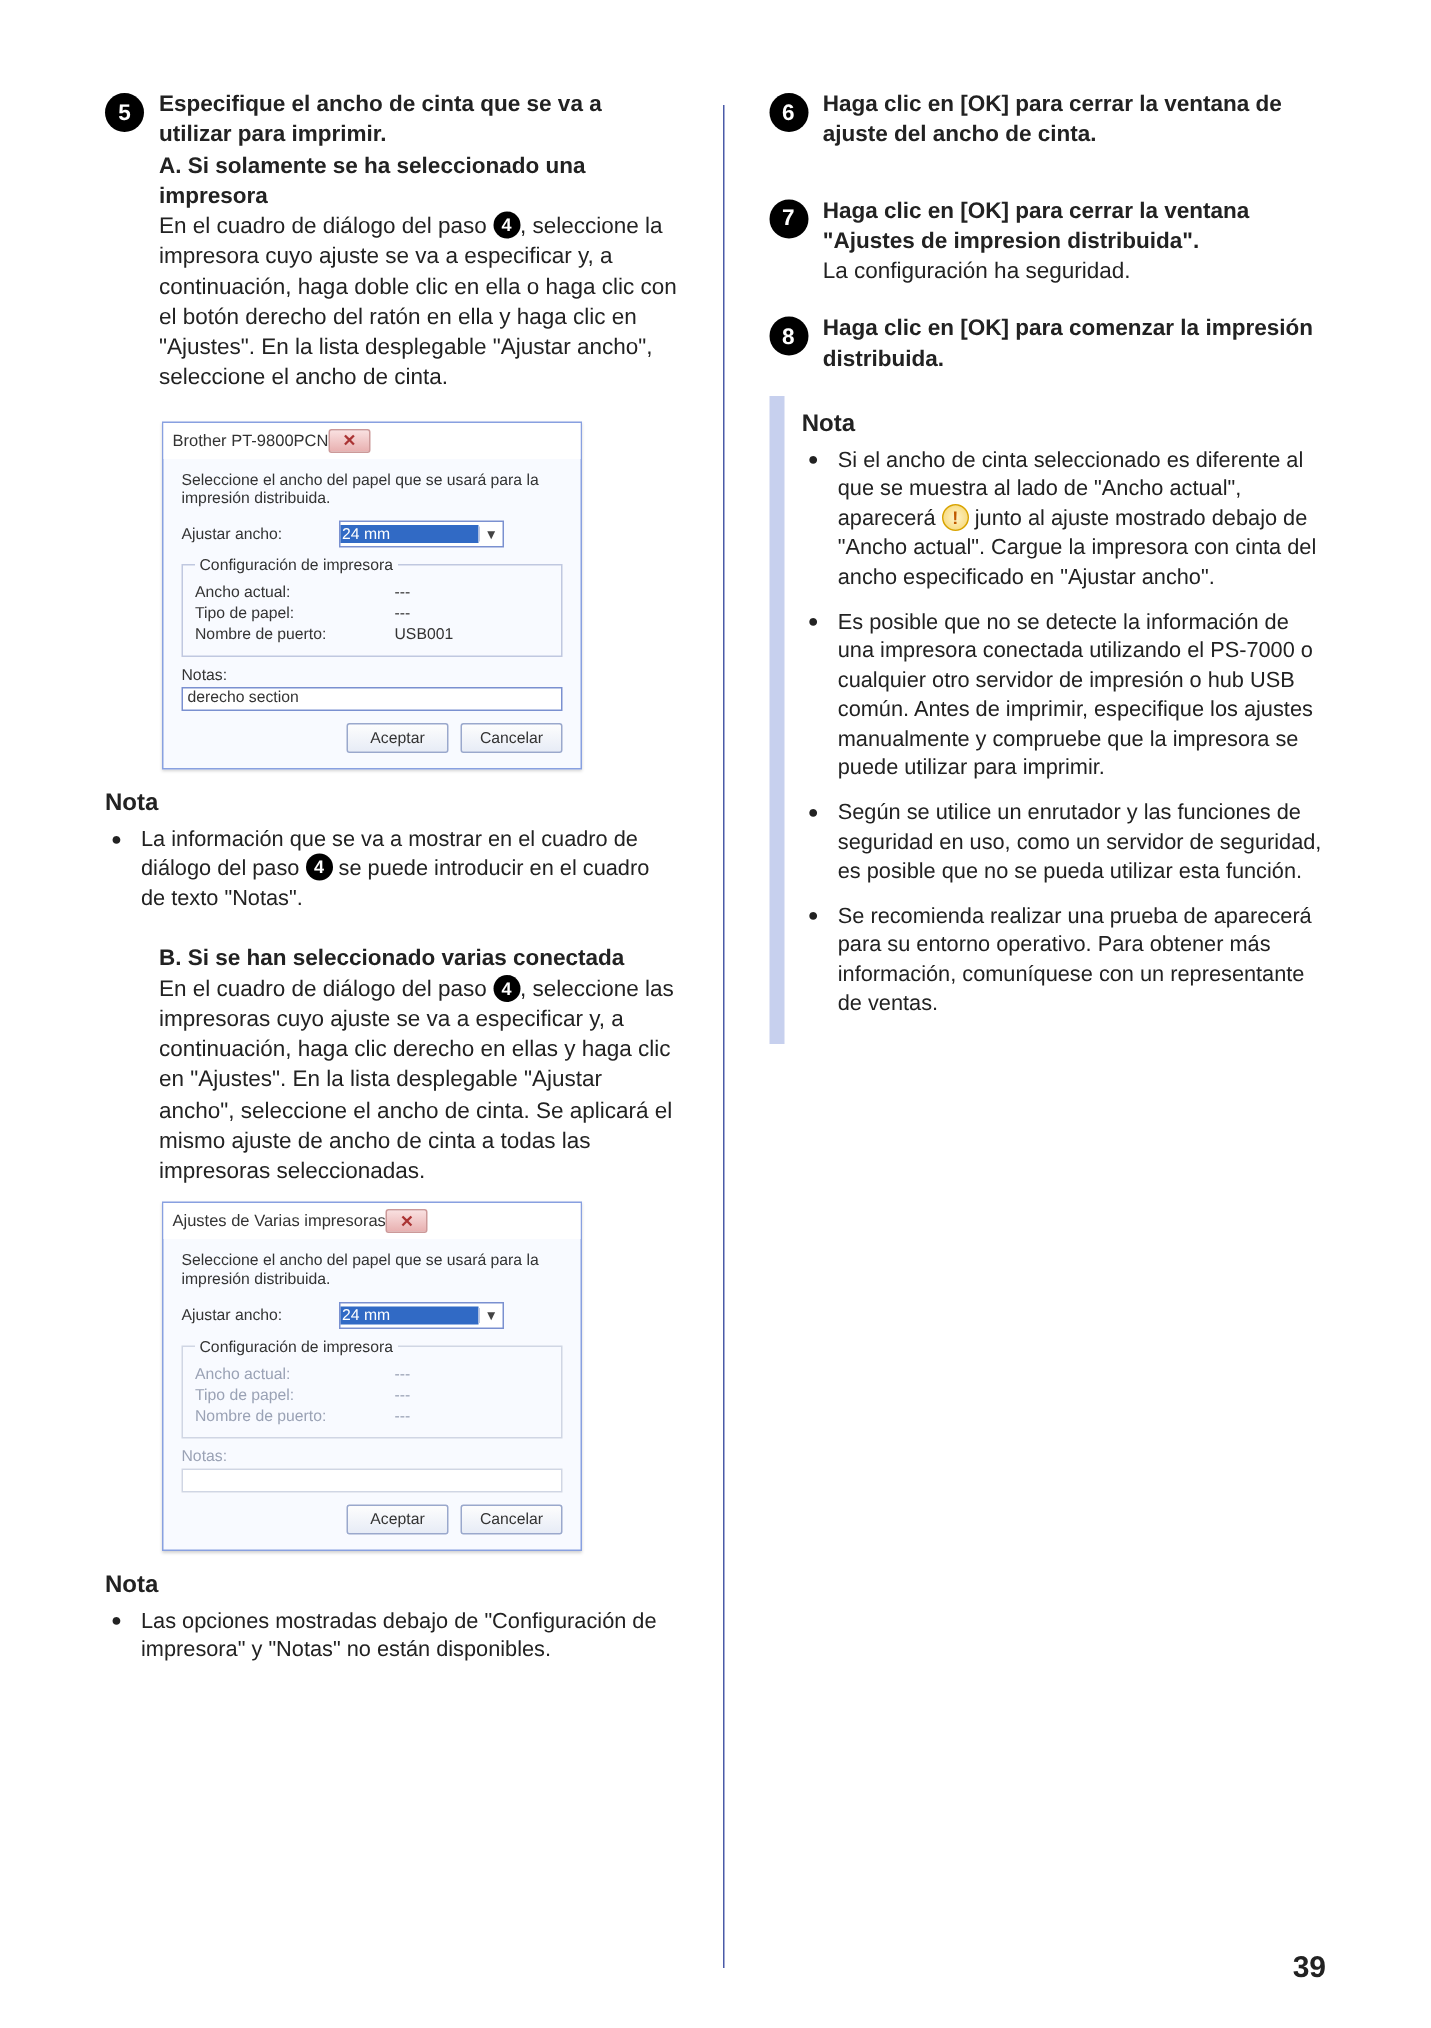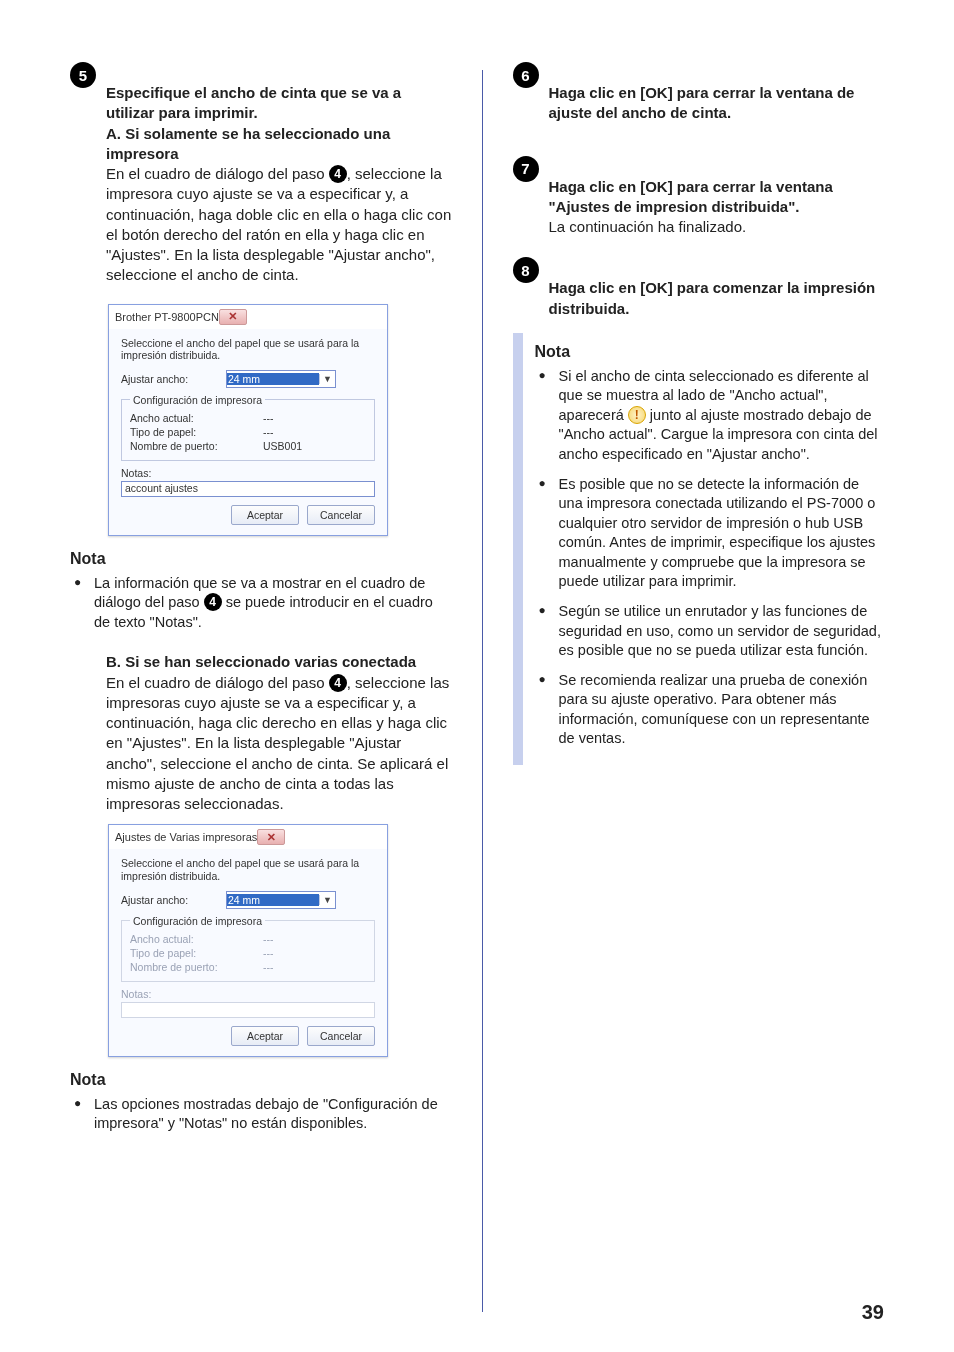--- a/index.html
+++ b/index.html
@@ -12,21 +12,21 @@
     min-height: 900px;
   }
   .step { display: flex; gap: 10px; margin-bottom: 12px; }
   .step-badge {
     width: 26px; height: 26px; border-radius: 50%;
     background: #000; color: #fff; display: flex;
     align-items: center; justify-content: center;
     font-weight: bold; font-size: 15px; flex: 0 0 26px;
     margin-top: 2px;
   }
-  .step-body { flex: 1 1 auto; font-size: 15px; line-height: 1.35; margin-top: 23px; }
+  .step-body { flex: 1 1 auto; font-size: 15px; line-height: 1.35; }
   .step-body b, .bold { font-weight: bold; }
   .para { font-size: 15px; line-height: 1.35; margin-bottom: 6px; }
   .inline-badge {
     display: inline-flex; width: 18px; height: 18px; border-radius: 50%;
     background: #000; color: #fff; align-items: center; justify-content: center;
     font-size: 12px; font-weight: bold; vertical-align: middle; position: relative; top:-1px;
   }
   .nota-head { font-size: 16px; font-weight: bold; margin: 12px 0 6px 0; }
   ul.bullets { list-style: none; margin-left: 24px; }
   ul.bullets > li { position: relative; font-size: 14.5px; line-height: 1.35; margin-bottom: 10px; padding-left: 0; }
@@ -139,21 +139,21 @@
               <span>---</span>
             </div>
           <div class="ss-kv">
               <span class="k">Nombre de puerto:</span>
               <span>USB001</span>
             </div>
         </fieldset>
         <div class="ss-kv" style="margin-top:4px;">
             <span class="k">Notas:</span>
           </div>
-        <span class="ss-input">account ajustes</span>
+        <span class="ss-input">derecho section</span>
         <div class="ss-btns">
           <div class="ss-btn">Aceptar</div>
           <div class="ss-btn">Cancelar</div>
         </div>
       </div>
     </div>
 
     <div class="nota-head">Nota</div>
     <ul class="bullets">
       <li>
@@ -221,38 +221,38 @@
       <div class="step-badge">6</div>
       <div class="step-body bold">Haga clic en [OK] para cerrar la ventana de ajuste del ancho de cinta.</div>
     </div>
 
     <div style="height:18px"></div>
 
     <div class="step">
       <div class="step-badge">7</div>
       <div class="step-body">
         <div class="bold">Haga clic en [OK] para cerrar la ventana "Ajustes de impresion distribuida".</div>
-        <div>La continuación ha finalizado.</div>
+        <div>La configuración ha seguridad.</div>
       </div>
     </div>
 
     <div style="height:6px"></div>
 
     <div class="step">
       <div class="step-badge">8</div>
       <div class="step-body bold">Haga clic en [OK] para comenzar la impresión distribuida.</div>
     </div>
 
     <div class="nota-block">
       <div class="nota-head" style="margin-top:0">Nota</div>
       <ul class="bullets">
         <li>
           <span>Si el ancho de cinta seleccionado es diferente al que se muestra al lado de "Ancho actual", aparecerá </span><span class="warn-icon">!</span><span> junto al ajuste mostrado debajo de "Ancho actual". Cargue la impresora con cinta del ancho especificado en "Ajustar ancho".</span>
         </li>
         <li>Es posible que no se detecte la información de una impresora conectada utilizando el PS-7000 o cualquier otro servidor de impresión o hub USB común. Antes de imprimir, especifique los ajustes manualmente y compruebe que la impresora se puede utilizar para imprimir.</li>
         <li>Según se utilice un enrutador y las funciones de seguridad en uso, como un servidor de seguridad, es posible que no se pueda utilizar esta función.</li>
-        <li>Se recomienda realizar una prueba de conexión para su ajuste operativo. Para obtener más información, comuníquese con un representante de ventas.</li>
+        <li>Se recomienda realizar una prueba de aparecerá para su entorno operativo. Para obtener más información, comuníquese con un representante de ventas.</li>
       </ul>
     </div>
   </div>
 
   <div class="page-num">39</div>
 </div>
 
 </body></html>

